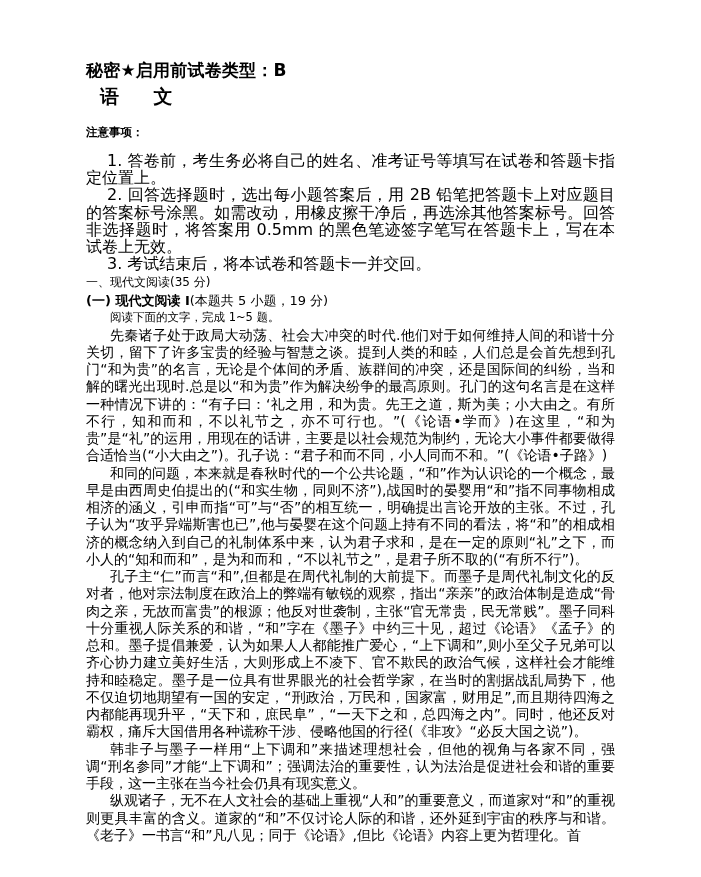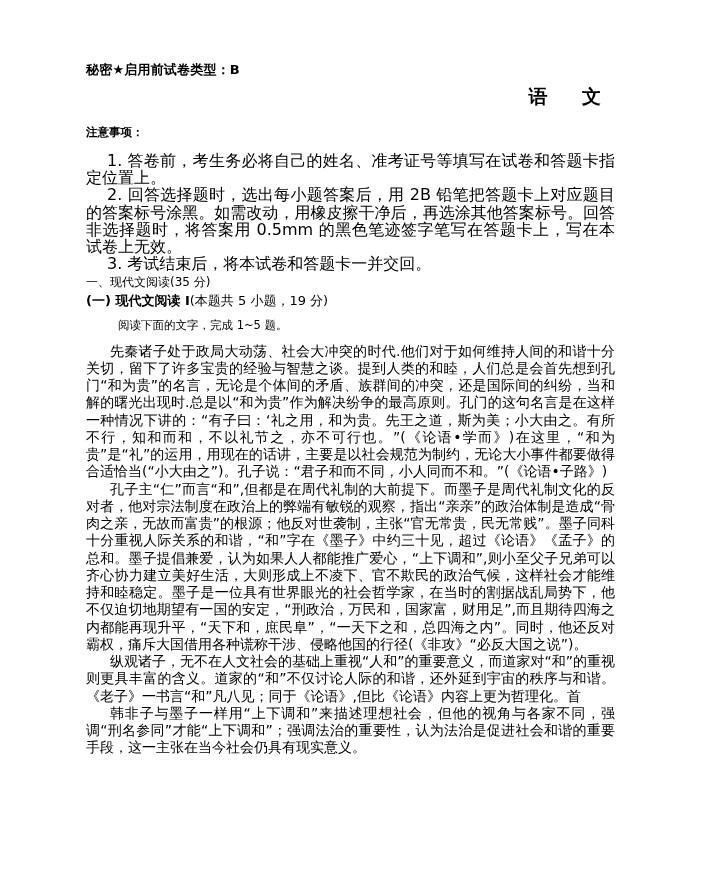--- a/index.html
+++ b/index.html
@@ -16,29 +16,29 @@
   }
   .page {
     position: relative;
     width: 701px;
     height: 877px;
     background: #ffffff;
     box-sizing: border-box;
     padding: 62px 86px 0 86px;
   }
   .doc-header {
-    font-size: 13px;
+    font-size: 17px;
     font-weight: bold;
     letter-spacing: 0.2px;
     line-height: 16px;
     margin: 0 0 3px 0;
     white-space: nowrap;
   }
   .doc-title {
-    text-align: right;
+    text-align: left;
     font-size: 19px;
     font-weight: bold;
     letter-spacing: 14px;
     margin: 6px 0 14px 0;
     padding-left: 14px;
   }
   .notice-title {
     font-size: 11.5px;
     font-weight: bold;
     line-height: 17px;
@@ -68,21 +68,21 @@
     line-height: 17.5px;
     margin: 0;
   }
   .subsection-heading .bold-part {
     font-weight: bold;
   }
   .instruction-line {
     font-size: 11.5px;
     line-height: 17.2px;
     text-indent: 24px;
-    margin: 8px;
+    margin: 0;
   }
   .material-label {
     font-size: 11.5px;
     font-weight: bold;
     line-height: 17.2px;
     text-indent: 24px;
     margin: 0;
   }
   .body-para {
     font-size: 14px;
@@ -114,17 +114,18 @@
   <div class="section-heading">一、现代文阅读(35 分)</div>
 
   <div class="subsection-heading">
     <span class="bold-part">(一) 现代文阅读 I</span><span>(本题共 5 小题，19 分)</span>
   </div>
 
   <div class="instruction-line">阅读下面的文字，完成 1~5 题。</div>
 
 
   <p class="body-para">先秦诸子处于政局大动荡、社会大冲突的时代.他们对于如何维持人间的和谐十分关切，留下了许多宝贵的经验与智慧之谈。提到人类的和睦，人们总是会首先想到孔门“和为贵”的名言，无论是个体间的矛盾、族群间的冲突，还是国际间的纠纷，当和解的曙光出现时.总是以“和为贵”作为解决纷争的最高原则。孔门的这句名言是在这样一种情况下讲的：“有子曰：‘礼之用，和为贵。先王之道，斯为美；小大由之。有所不行，知和而和，不以礼节之，亦不可行也。”(《论语•学而》)在这里，“和为贵”是“礼”的运用，用现在的话讲，主要是以社会规范为制约，无论大小事件都要做得合适恰当(“小大由之”)。孔子说：“君子和而不同，小人同而不和。”(《论语•子路》)</p>
+  <p class="body-para">和同的问题，本来就是春秋时代的一个公共论题，“和”作为认识论的一个概念，最早是由西周史伯提出的(“和实生物，同则不济”),战国时的晏婴用“和”指不同事物相成相济的涵义，引申而指“可”与“否”的相互统一，明确提出言论开放的主张。不过，孔子认为“攻乎异端斯害也已”,他与晏婴在这个问题上持有不同的看法，将“和”的相成相济的概念纳入到自己的礼制体系中来，认为君子求和，是在一定的原则“礼”之下，而小人的“知和而和”，是为和而和，“不以礼节之”，是君子所不取的(“有所不行”)。</p>
   <p class="body-para">孔子主“仁”而言“和”,但都是在周代礼制的大前提下。而墨子是周代礼制文化的反对者，他对宗法制度在政治上的弊端有敏锐的观察，指出“亲亲”的政治体制是造成“骨肉之亲，无故而富贵”的根源；他反对世袭制，主张“官无常贵，民无常贱”。墨子同科十分重视人际关系的和谐，“和”字在《墨子》中约三十见，超过《论语》《孟子》的总和。墨子提倡兼爱，认为如果人人都能推广爱心，“上下调和”,则小至父子兄弟可以齐心协力建立美好生活，大则形成上不凌下、官不欺民的政治气候，这样社会才能维持和睦稳定。墨子是一位具有世界眼光的社会哲学家，在当时的割据战乱局势下，他不仅迫切地期望有一国的安定，“刑政治，万民和，国家富，财用足”,而且期待四海之内都能再现升平，“天下和，庶民阜”，“一天下之和，总四海之内”。同时，他还反对霸权，痛斥大国借用各种谎称干涉、侵略他国的行径(《非攻》“必反大国之说”)。</p>
+  <p class="body-para">韩非子与墨子一样用“上下调和”来描述理想社会，但他的视角与各家不同，强调“刑名参同”才能“上下调和”；强调法治的重要性，认为法治是促进社会和谐的重要手段，这一主张在当今社会仍具有现实意义。</p>
   <p class="body-para">纵观诸子，无不在人文社会的基础上重视“人和”的重要意义，而道家对“和”的重视则更具丰富的含义。道家的“和”不仅讨论人际的和谐，还外延到宇宙的秩序与和谐。《老子》一书言“和”凡八见；同于《论语》,但比《论语》内容上更为哲理化。首</p>
-  <p class="body-para">韩非子与墨子一样用“上下调和”来描述理想社会，但他的视角与各家不同，强调“刑名参同”才能“上下调和”；强调法治的重要性，认为法治是促进社会和谐的重要手段，这一主张在当今社会仍具有现实意义。</p>
 
 </div>
 
 </body></html>

